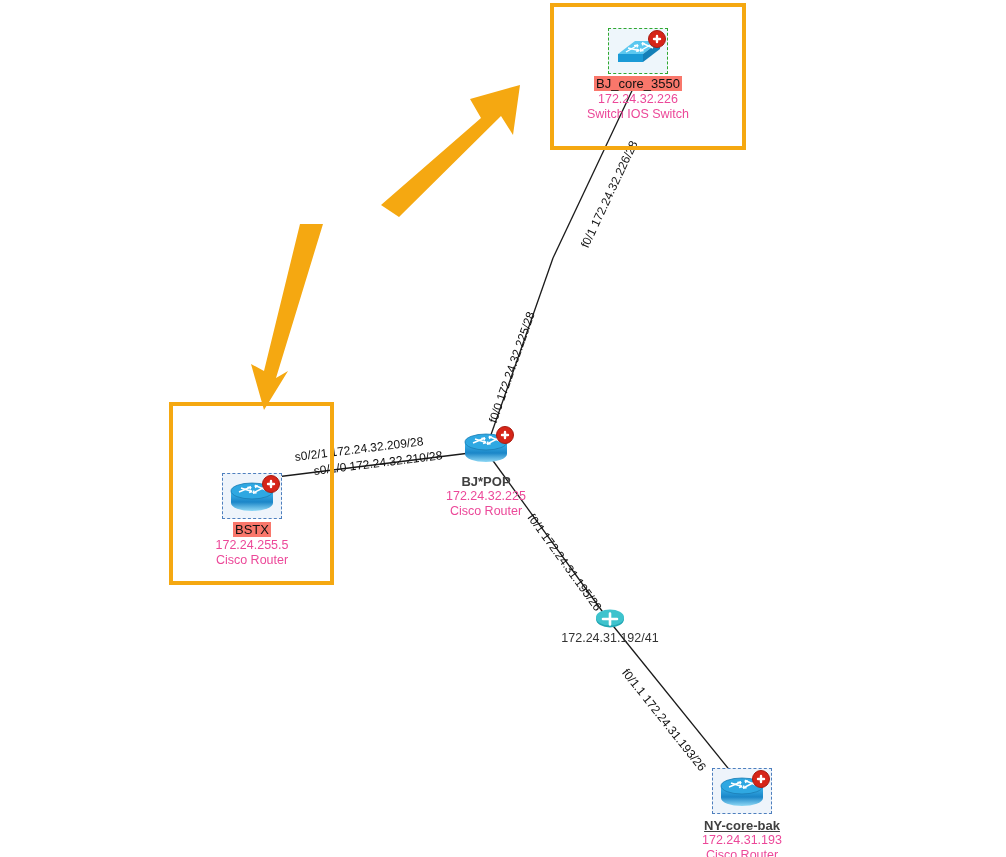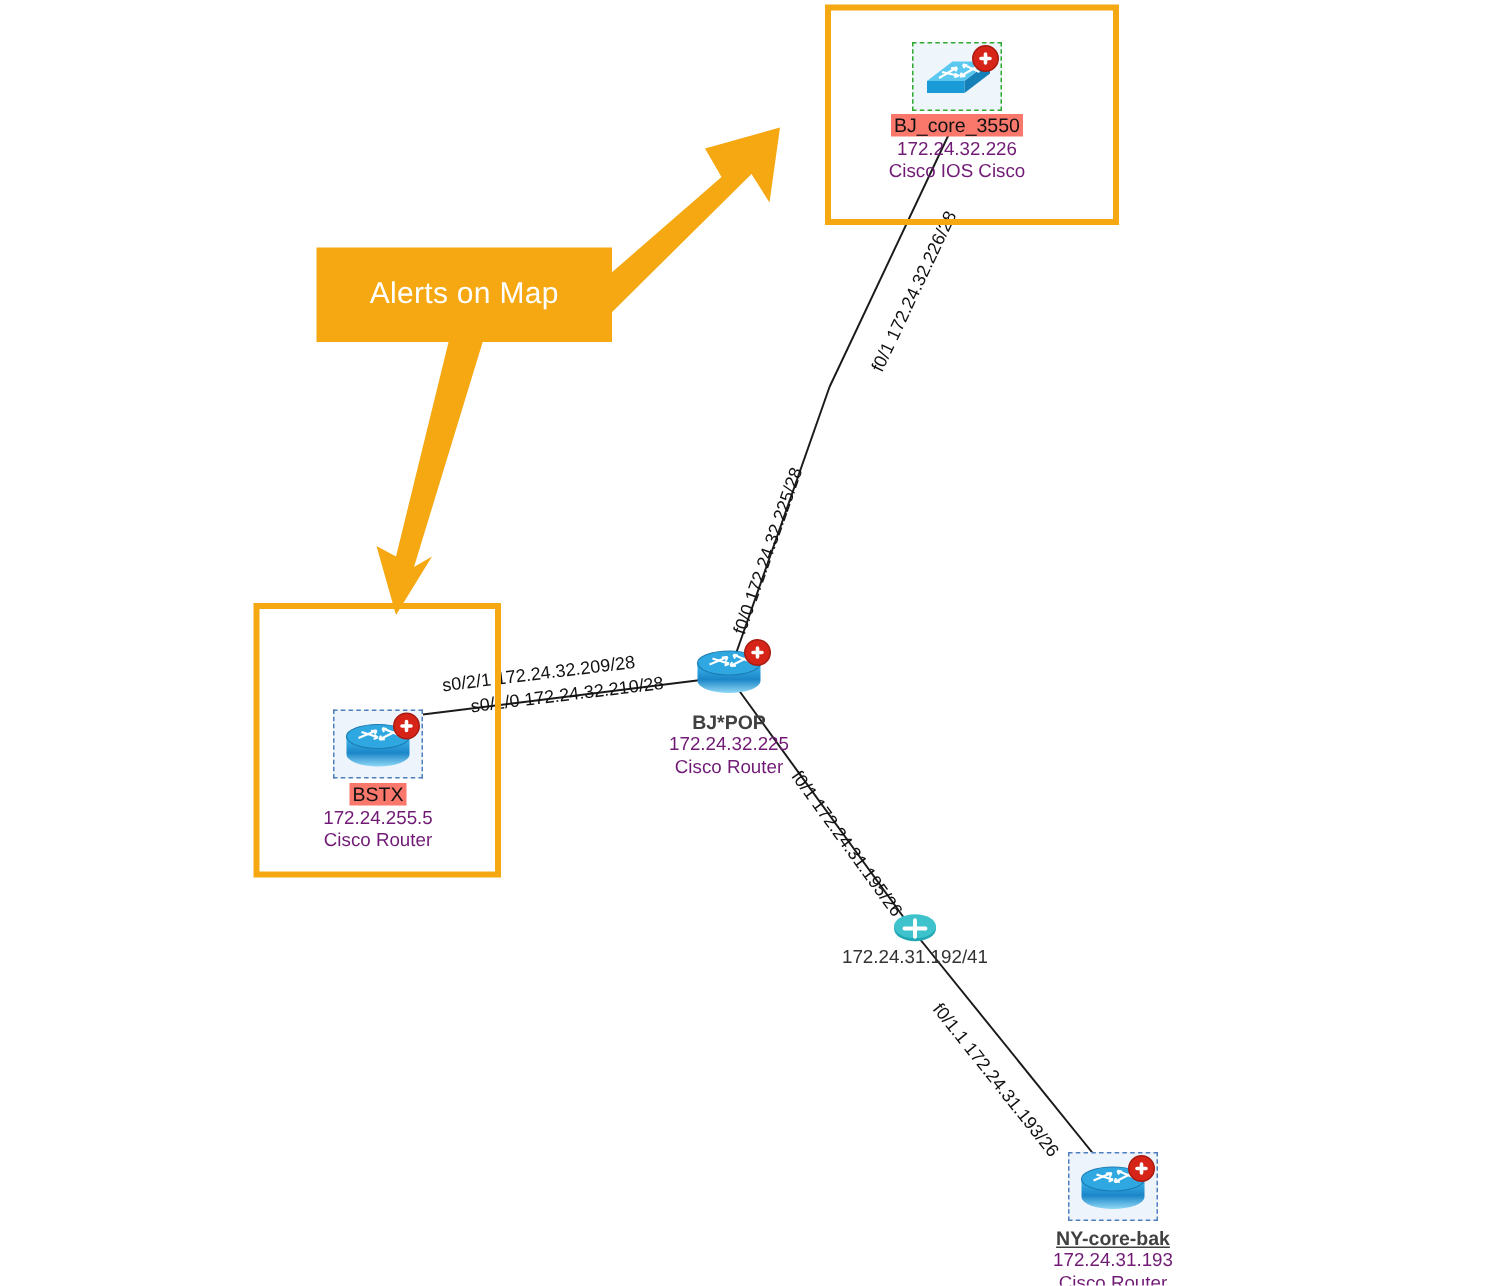--- a/index.html
+++ b/index.html
@@ -33,21 +33,21 @@
     white-space:nowrap;
   }
   .node-name{font-size:13px;color:#404040;}
   .node-name.alert{
     background:#f9776b;
     color:#111;
     padding:0 2px;
     display:inline-block;
     font-weight:400;
   }
-  .node-sub{font-size:12.5px;color:#701a75;}
+  .node-sub{font-size:12.5px;color:#ec4899;}
 
   
   .seg{position:absolute;text-align:center;}
   .seg-label{font-size:12.5px;color:#333;white-space:nowrap;margin-top:1px;}
 
   
   .edge-label{
     position:absolute;
     font-size:12px;
     color:#111;
@@ -117,21 +117,21 @@
 
         <circle cx="49" cy="11" r="8.5" fill="#d62518"></circle>
         <circle cx="49" cy="11" r="8.5" fill="none" stroke="#a81b10" stroke-width="1"></circle>
         <path d="M46,11 h6 M49,8 v6" stroke="#ffffff" stroke-width="2.4" stroke-linecap="round"></path>
       </svg>
     </div>
     <div class="node-caption" style="margin-top:2px;">
       <span class="node-name alert">BJ_core_3550</span>
     </div>
     <div class="node-caption node-sub">172.24.32.226</div>
-    <div class="node-caption node-sub">Cisco IOS Cisco</div>
+    <div class="node-caption node-sub">Switch IOS Switch</div>
   </div>
 
 
   <div class="node" style="left:192px;top:473px;width:120px;">
     <div class="icon-wrap" style="width:60px;">
       <div class="sel-dashed"></div>
       <svg width="60" height="46" viewBox="0 0 60 46" style="position:absolute;left:0;top:0;">
         <defs>
           <linearGradient id="rg1" x1="0" y1="0" x2="0" y2="1">
             <stop offset="0%" stop-color="#3fb8ee"></stop>
@@ -258,17 +258,14 @@
 
     <g>
       <polygon points="300,224 323,224 276,378 288,371 264,410 251,364 264,371" fill="#f5a811"></polygon>
     </g>
   </svg>
 
   <div class="hl-box" style="left:550px;top:3px;width:196px;height:147px;"></div>
 
   <div class="hl-box" style="left:169px;top:402px;width:165px;height:183px;"></div>
 
-  <div class="callout" style="left:211px;top:165px;width:197px;height:63px;">
-    <span>Alerts on Map</span>
-  </div>
 
 </div>
 
 </body></html>

